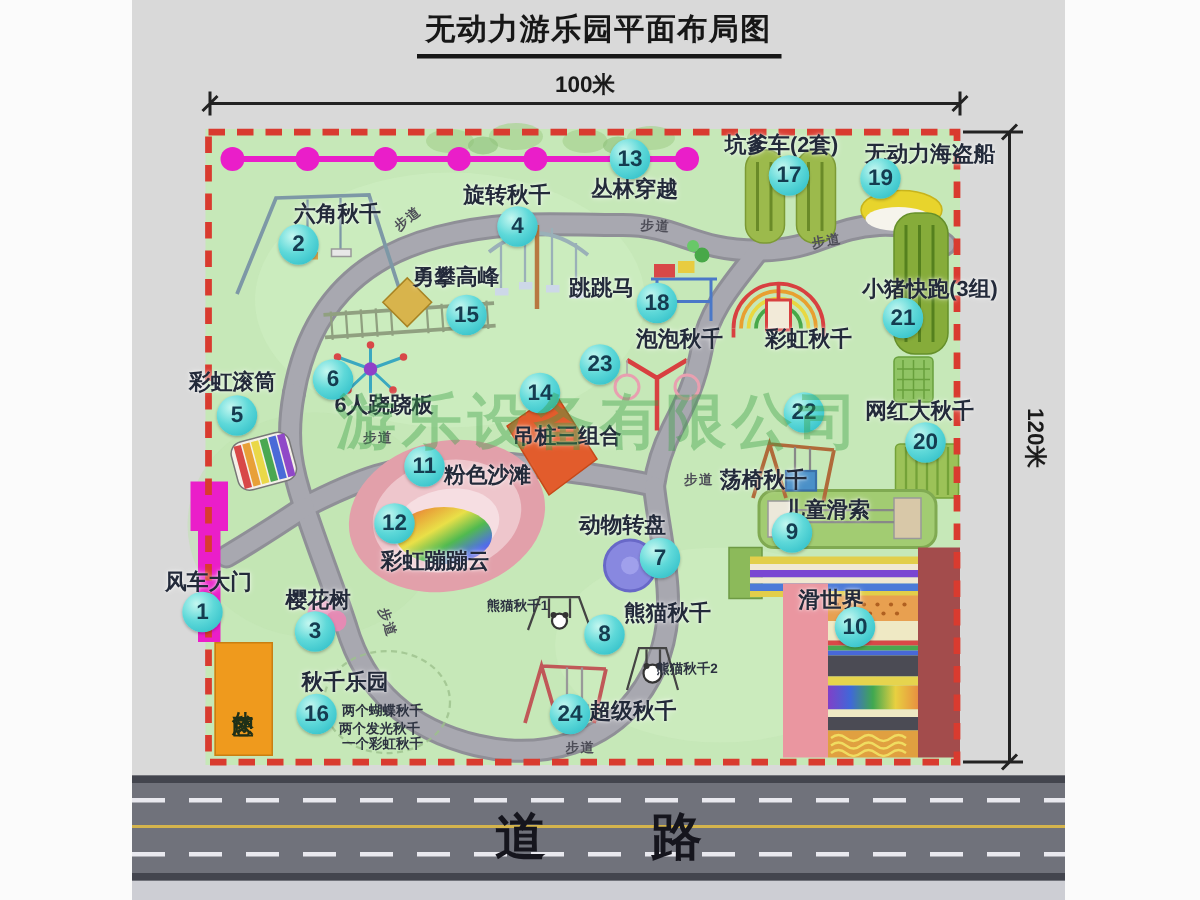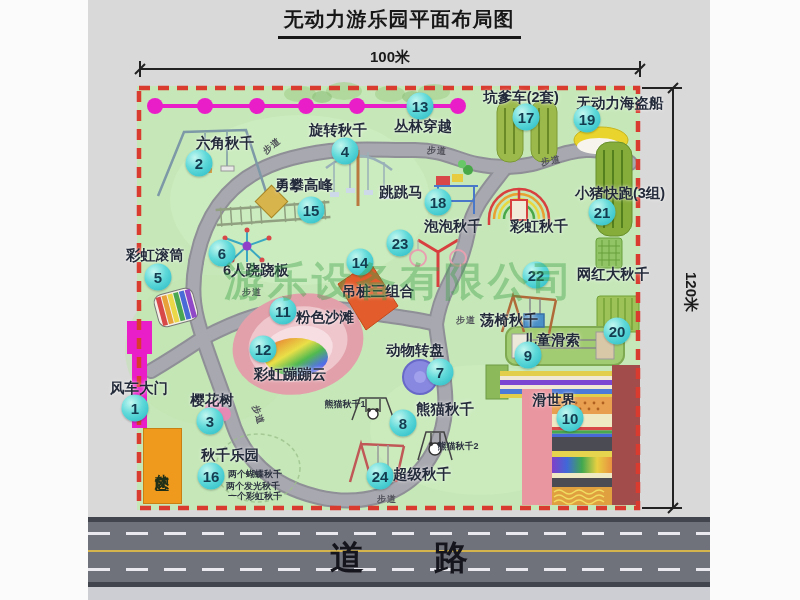--- a/index.html
+++ b/index.html
@@ -361,21 +361,21 @@
     <div class="badge" style="left: 311px; top: 210px;">15</div>
     <div class="map-label" style="left: 230px; top: 455px;">秋千乐园</div>
     <div class="badge" style="left: 211px; top: 476px;">16</div>
     <div class="map-label" style="left: 521px; top: 97px;">坑爹车(2套)</div>
     <div class="badge" style="left: 526px; top: 117px;">17</div>
     <div class="map-label" style="left: 401px; top: 192px;">跳跳马</div>
     <div class="badge" style="left: 438px; top: 202px;">18</div>
     <div class="map-label" style="left: 620px; top: 103px;">无动力海盗船</div>
     <div class="badge" style="left: 587px; top: 119px;">19</div>
     <div class="map-label" style="left: 613px; top: 274px;">网红大秋千</div>
-    <div class="badge" style="left: 617px; top: 295px; margin-top: 36px;">20</div>
+    <div class="badge" style="left: 617px; top: 295px;">20</div>
     <div class="map-label" style="left: 620px; top: 193px;">小猪快跑(3组)</div>
     <div class="badge" style="left: 602px; top: 212px;">21</div>
     <div class="map-label" style="left: 509px; top: 290px; margin-top: 30px;">荡椅秋千</div>
     <div class="badge" style="left: 536px; top: 275px;">22</div>
     <div class="map-label" style="left: 439px; top: 226px; margin-left: 14px;">泡泡秋千</div>
     <div class="badge" style="left: 400px; top: 243px;">23</div>
     <div class="map-label" style="left: 422px; top: 474px;">超级秋千</div>
     <div class="badge" style="left: 380px; top: 476px;">24</div>
     <div class="map-label" style="left: 539px; top: 226px;">彩虹秋千</div>
     <div class="path-label" style="left: 272px; top: 146px; transform: translate(-50%, -50%) rotate(-38deg);">步道</div>

